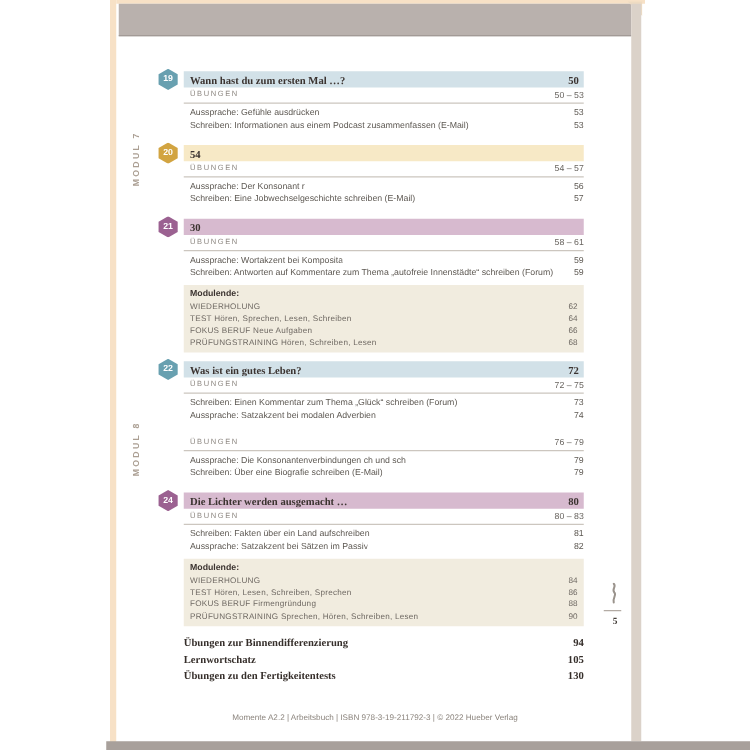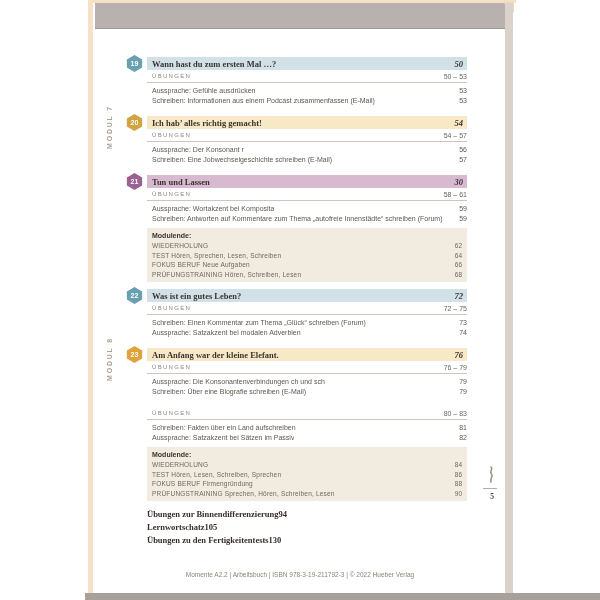--- a/index.html
+++ b/index.html
@@ -26,21 +26,21 @@
   }
   .sec{margin-bottom:10px;position:relative;}
   .sec.pre-mod{margin-bottom:4px;}
   .sec-head{display:flex;align-items:center;height:13px;padding:0 4px 0 5px;}
   .badge{
     position:absolute;left:-21px;top:-2px;width:17px;height:17px;
     clip-path:polygon(50% 0,95% 26%,95% 74%,50% 100%,5% 74%,5% 26%);
     color:#fff;font-size:7px;font-weight:bold;line-height:17px;text-align:center;
   }
   .sec-title{flex:1;font-family:"Liberation Serif",serif;font-weight:bold;font-size:8.5px;color:#3b3330;white-space:nowrap;overflow:hidden;}
-  .sec-page{font-family:"Liberation Serif",serif;font-weight:bold;font-size:8.5px;color:#3b3330;font-style:italic;}
+  .sec-page{font-family:"Liberation Serif",serif;font-weight:bold;font-size:8.5px;color:#3b3330;}
   .theme-blue .sec-head{background:#d2e1e8;}
   .theme-blue .badge{background:#68a0b0;}
   .theme-yellow .sec-head{background:#f7e9c6;}
   .theme-yellow .badge{background:#d2a441;}
   .theme-orange .sec-head{background:#f7e9c6;}
   .theme-orange .badge{background:#e2a23b;}
   .theme-purple .sec-head{background:#d7bacf;}
   .theme-purple .badge{background:#9b6191;}
 
   .ueb-row{display:flex;justify-content:space-between;align-items:center;height:12px;
@@ -51,21 +51,21 @@
   .item-text{font-size:7px;color:#5d5852;white-space:nowrap;overflow:hidden;}
   .item-page{font-size:7px;color:#5d5852;}
 
   .modulende{background:#f1ecdf;padding:3px 5px 3px 5px;margin-bottom:7px;}
   .mod-label{font-size:7px;font-weight:bold;color:#3b3330;line-height:10px;}
   .mod-row{display:flex;justify-content:space-between;line-height:9.5px;}
   .mod-text{font-size:6.5px;color:#6e6862;letter-spacing:.2px;white-space:nowrap;overflow:hidden;}
   .mod-page{font-size:6.5px;color:#6e6862;}
 
   .back-matter{margin-top:6px;}
-  .bm-row{display:flex;justify-content:flex-start;line-height:12px;margin-bottom:1px;}
+  .bm-row{display:flex;justify-content:space-between;line-height:12px;margin-bottom:1px;}
   .bm-text,.bm-page{font-family:"Liberation Serif",serif;font-weight:bold;font-size:8.5px;color:#362f2b;}
 
   .footer{position:absolute;left:95px;top:571px;width:410px;text-align:center;font-size:6.5px;color:#8b847d;}
 
   
   .margin-icon{position:absolute;left:486px;top:466px;}
   .margin-line{position:absolute;left:483px;top:488px;width:14px;height:1px;background:#b3aba4;}
   .margin-page{position:absolute;left:486px;top:492px;width:12px;text-align:center;
     font-family:"Liberation Serif",serif;font-weight:bold;font-size:7.5px;color:#453f3a;}
 </style>
@@ -101,41 +101,39 @@
       </div>
       <div class="item">
         <span class="item-text">Schreiben: Informationen aus einem Podcast zusammenfassen (E-Mail)</span>
         <span class="item-page">53</span>
       </div>
     </section>
 
     <section class="sec theme-yellow">
       <div class="sec-head">
         <span class="badge">20</span>
-        <span class="sec-title">Ich hab’ alles richtig gemacht!</span>
         <span class="sec-page">54</span>
       </div>
       <div class="ueb-row">
         <span class="ueb-label">ÜBUNGEN</span>
         <span class="ueb-range">54 – 57</span>
       </div>
       <div class="item">
         <span class="item-text">Aussprache: Der Konsonant r</span>
         <span class="item-page">56</span>
       </div>
       <div class="item">
         <span class="item-text">Schreiben: Eine Jobwechselgeschichte schreiben (E-Mail)</span>
         <span class="item-page">57</span>
       </div>
     </section>
 
     <section class="sec theme-purple pre-mod">
       <div class="sec-head">
         <span class="badge">21</span>
-        <span class="sec-title">Tun und Lassen</span>
         <span class="sec-page">30</span>
       </div>
       <div class="ueb-row">
         <span class="ueb-label">ÜBUNGEN</span>
         <span class="ueb-range">58 – 61</span>
       </div>
       <div class="item">
         <span class="item-text">Aussprache: Wortakzent bei Komposita</span>
         <span class="item-page">59</span>
       </div>
@@ -183,40 +181,40 @@
         <span class="item-text">Schreiben: Einen Kommentar zum Thema „Glück“ schreiben (Forum)</span>
         <span class="item-page">73</span>
       </div>
       <div class="item">
         <span class="item-text">Aussprache: Satzakzent bei modalen Adverbien</span>
         <span class="item-page">74</span>
       </div>
     </section>
 
     <section class="sec theme-orange">
-      <div class="sec-head">
-        <span class="badge">23</span>
-        <span class="sec-title">Am Anfang war der kleine Elefant.</span>
-        <span class="sec-page">76</span>
-      </div>
       <div class="ueb-row">
         <span class="ueb-label">ÜBUNGEN</span>
         <span class="ueb-range">76 – 79</span>
       </div>
       <div class="item">
         <span class="item-text">Aussprache: Die Konsonantenverbindungen ch und sch</span>
         <span class="item-page">79</span>
       </div>
       <div class="item">
         <span class="item-text">Schreiben: Über eine Biografie schreiben (E-Mail)</span>
         <span class="item-page">79</span>
       </div>
     </section>
 
     <section class="sec theme-purple pre-mod">
+      <div class="sec-head">
+        <span class="badge">24</span>
+        <span class="sec-title">Die Lichter werden ausgemacht …</span>
+        <span class="sec-page">80</span>
+      </div>
       <div class="ueb-row">
         <span class="ueb-label">ÜBUNGEN</span>
         <span class="ueb-range">80 – 83</span>
       </div>
       <div class="item">
         <span class="item-text">Schreiben: Fakten über ein Land aufschreiben</span>
         <span class="item-page">81</span>
       </div>
       <div class="item">
         <span class="item-text">Aussprache: Satzakzent bei Sätzen im Passiv</span>

